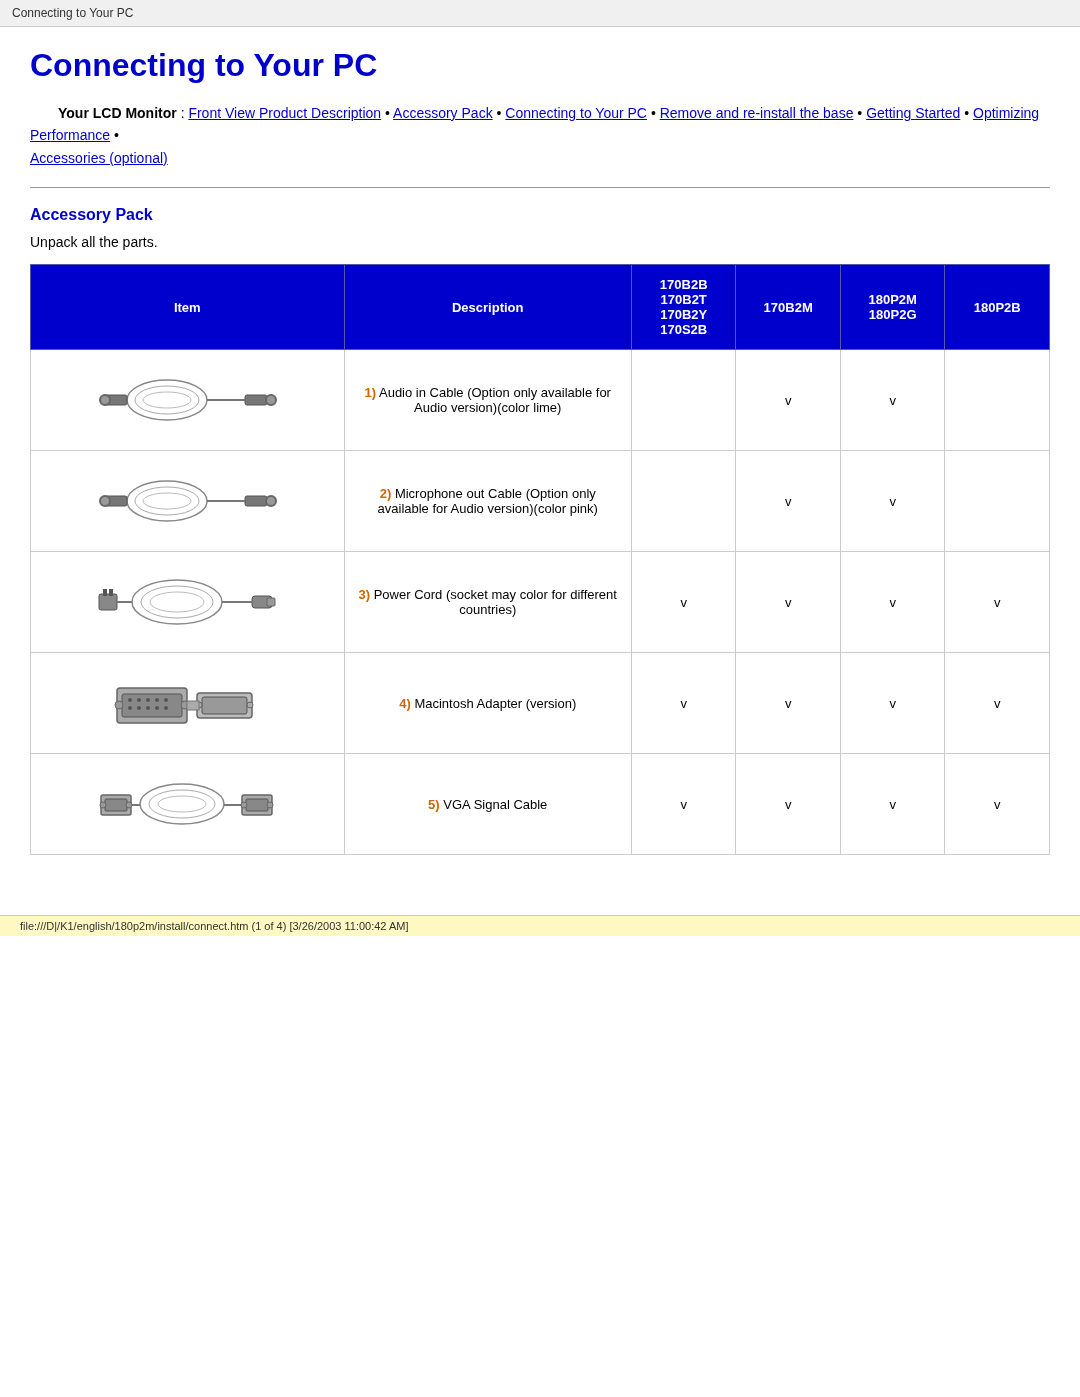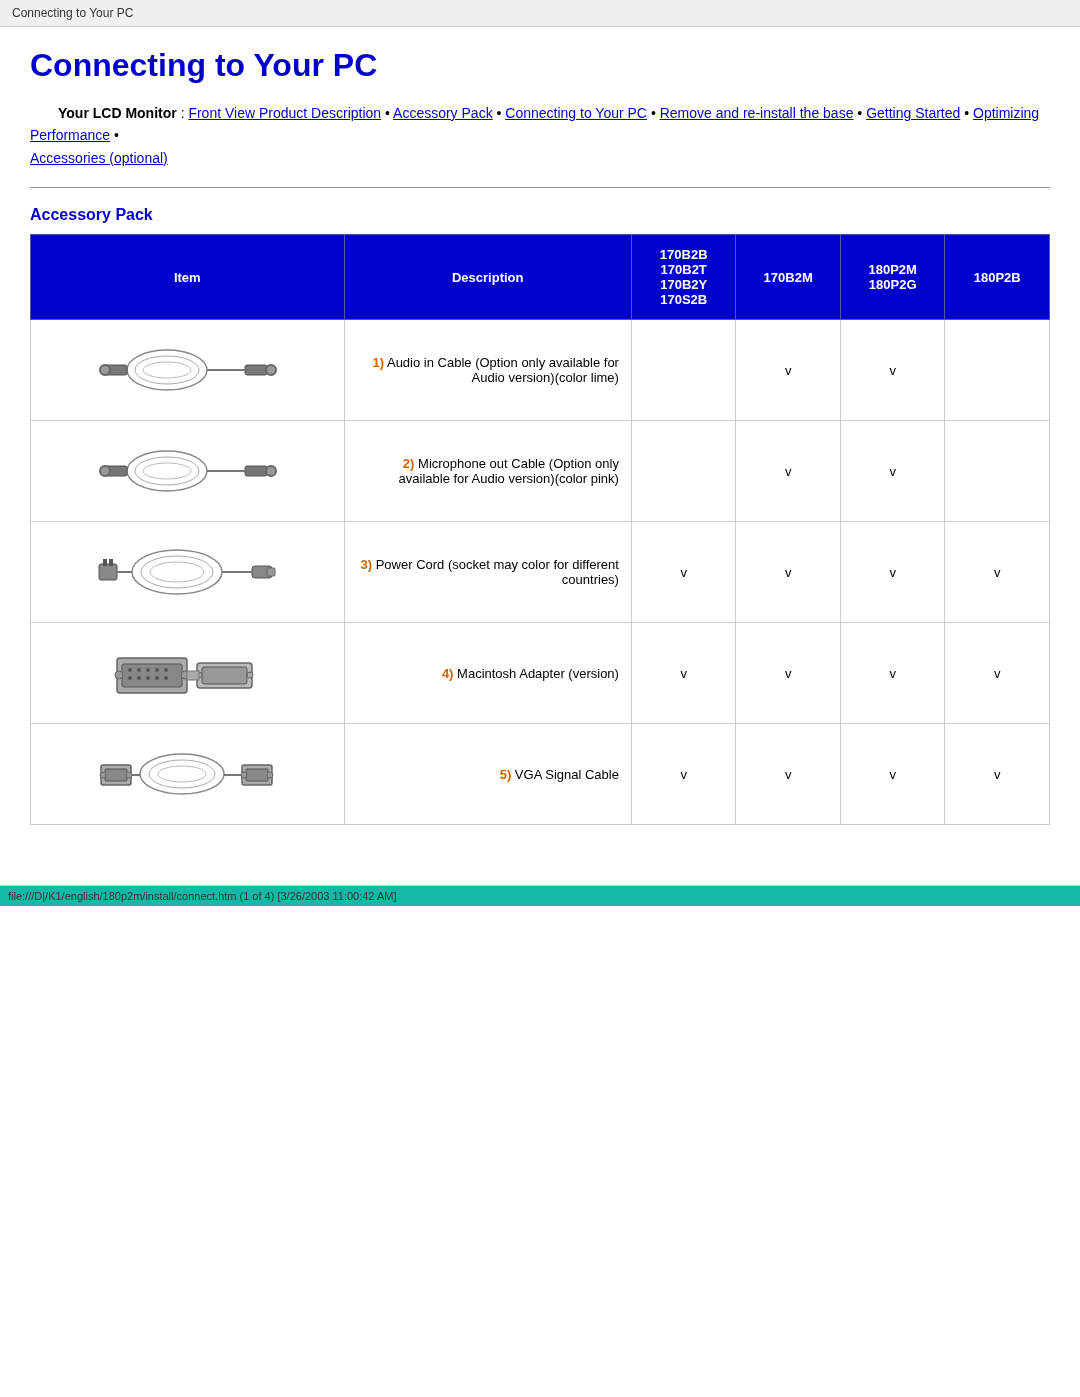--- a/index.html
+++ b/index.html
@@ -84,43 +84,43 @@
       padding: 10px 8px;
       text-align: center;
       vertical-align: middle;
       font-size: 13px;
     }
     td.item-cell {
       text-align: center;
       background: #fff;
     }
     td.desc-cell {
-      text-align: right;
+      text-align: center;
       padding: 10px 12px;
     }
     .item-img {
       display: flex;
       align-items: center;
       justify-content: center;
       height: 80px;
     }
     .cable-svg {
       width: 180px;
       height: 70px;
     }
     .num-orange {
       color: #cc6600;
       font-weight: bold;
     }
     #status-bar {
       font-size: 11px;
       color: #333;
-      padding: 4px 8px;
+      padding: 4px 20px;
       border-top: 1px solid #ccc;
-      background: #14b8a6;
+      background: #fef9c3;
       margin-top: 20px;
     }
   </style>
 </head>
 <body>
 
 <div id="browser-bar">
   <span>Connecting to Your PC</span>
 </div>
 
@@ -142,20 +142,21 @@
     <span> • </span>
     <a href="#">Optimizing Performance</a>
     <span> • </span>
     <br>
     <a href="#">Accessories (optional)</a>
   </div>
 
   <hr>
 
   <div class="section-title">Accessory Pack</div>
+  <div class="unpack-text">Unpack all the parts.</div>
 
   <table>
     <thead>
       <tr>
         <th class="item-col">Item</th>
         <th class="desc-col">Description</th>
         <th class="model-col">170B2B<br>170B2T<br>170B2Y<br>170S2B</th>
         <th class="model-col">170B2M</th>
         <th class="model-col">180P2M<br>180P2G</th>
         <th class="model-col">180P2B</th>

